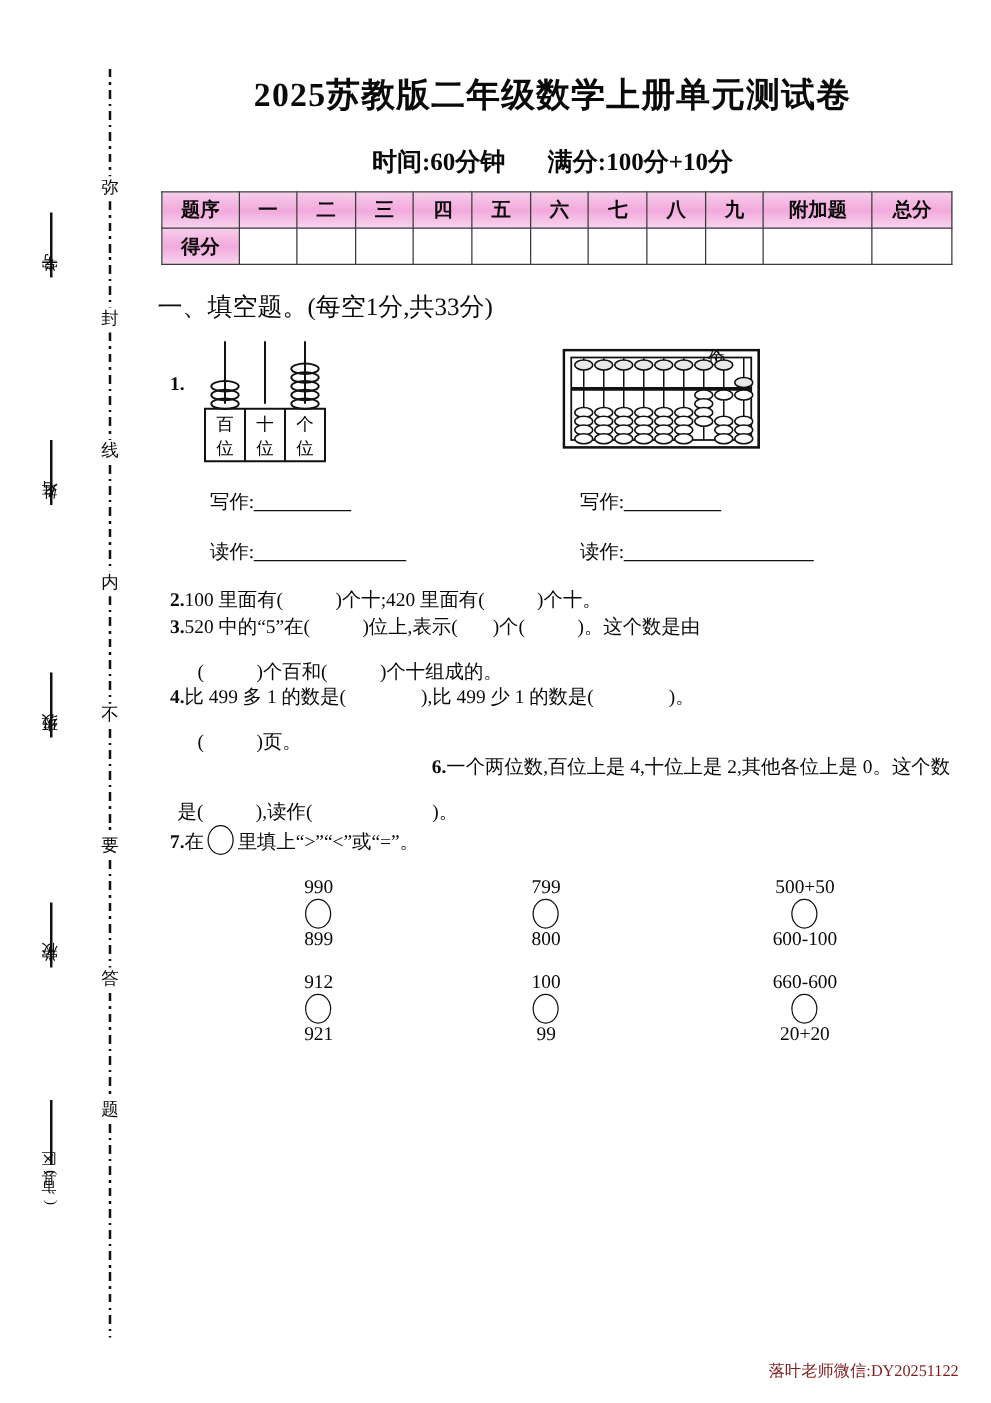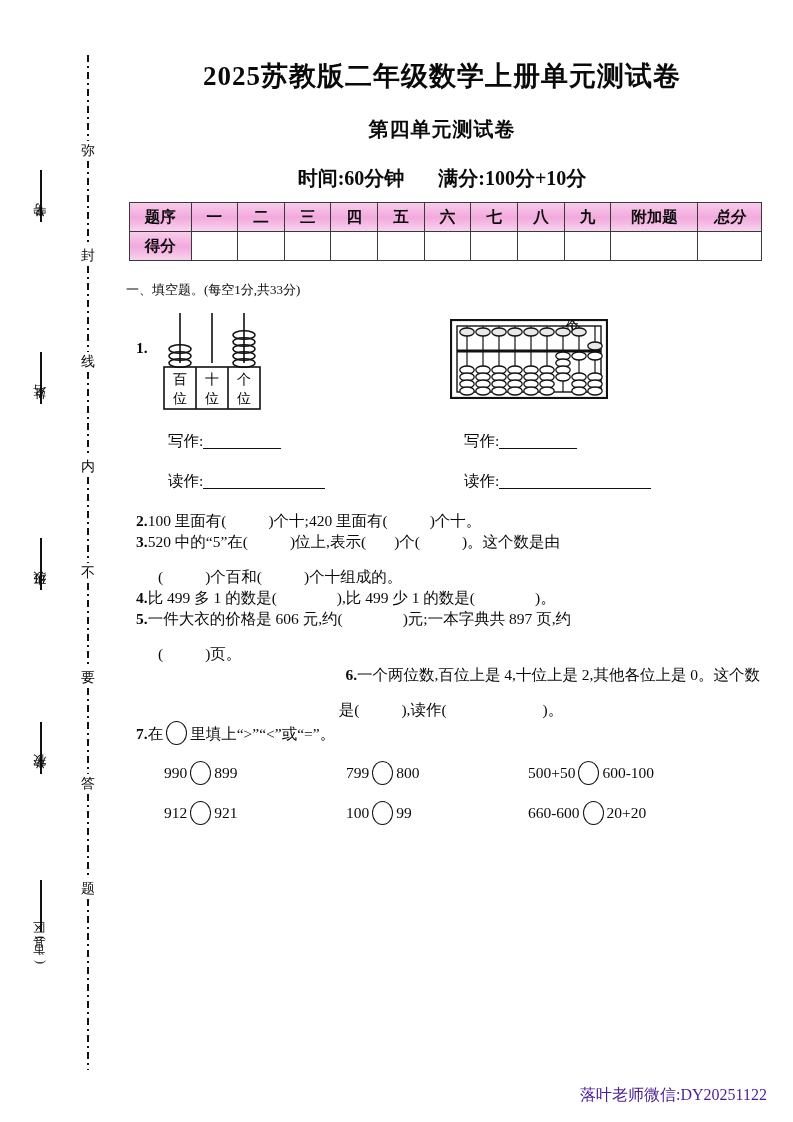--- a/index.html
+++ b/index.html
@@ -75,24 +75,24 @@
   }
   #score-table tr.head td {
     background: linear-gradient(to bottom, #f7cbe9 0%, #f2a9dd 50%, #f8d4ee 100%);
   }
   #score-table tr.body td.rowhead {
     background: linear-gradient(to bottom, #f7cbe9 0%, #f2a9dd 50%, #f8d4ee 100%);
   }
   #score-table td.wcol { width:58px; }
   #score-table td.ncol { width:44px; }
   #score-table td.extra { width:82px; }
-  #score-table td.total { width:60px;font-style:italic; }
-
-  
-  .sec-head { font-size:13px; margin: 20px 0 0 2px; font-weight:500; }
+  #score-table td.total { width:60px; }
+
+  
+  .sec-head { font-size:20px; margin: 20px 0 0 2px; font-weight:500; }
   .q { font-size:15.5px; line-height:1.35; margin-left:22px; }
   .q-num { font-weight:bold; }
   .q-row { }
   .q-cont { margin-left:22px; margin-top:14px; font-size:15.5px; }
 
   .blank-sm { display:inline-block; width:28px; }
   .blank-md { display:inline-block; width:42px; }
   .blank-lg { display:inline-block; width:60px; }
   .blank-xl { display:inline-block; width:96px; }
 
@@ -109,31 +109,31 @@
   .wr-row { position:relative; height:40px; margin-left:22px; font-size:15.5px; }
   .wr-left { position:absolute; left:22px; top:0; }
   .wr-right { position:absolute; left:318px; top:0; }
   .ul-short { display:inline-block; border-bottom:1.4px solid #111; width:78px; height:14px; vertical-align:-3px; }
   .ul-long  { display:inline-block; border-bottom:1.4px solid #111; width:122px; height:14px; vertical-align:-3px; }
   .ul-xlong { display:inline-block; border-bottom:1.4px solid #111; width:152px; height:14px; vertical-align:-3px; }
 
   
   .cmp-grid { margin-left:40px; margin-top:16px; }
   .cmp-line { display:flex; font-size:15.5px; margin-top:16px; }
-  .cmp-item { width:196px; display:flex; align-items:center; }
+  .cmp-item { width:196px; display:flex; align-items:center;flex-direction:column; }
   .cmp-item.wide { width:250px; }
   .circ {
     display:inline-block; width:21px; height:24px;
     border:1.5px solid #111; border-radius:50%;
     margin: 0 3px;
   }
 
   #footer-note {
     position:absolute; right:26px; bottom:16px;
-    font-size:16px; color:#4c1d95;
+    font-size:13px; color:#7f1d1d;
   }
 </style>
 </head>
 <body>
 
 <div id="seal-sidebar">
   <div class="seal-rule" style="top:170px;height:52px;"></div>
   <div class="seal-label" style="left:31px; top:224px;">学号</div>
 
   <div class="seal-rule" style="top:352px;height:52px;"></div>
@@ -165,21 +165,20 @@
     <div class="dash-char">答</div>
     <div class="dash-seg"></div>
     <div class="dash-char">题</div>
     <div class="dash-seg" style="flex:2 1 auto;"></div>
   </div>
 </div>
 
 <div id="sheet">
 
   <div id="main-title">2025苏教版二年级数学上册单元测试卷</div>
-  <div id="sub-title">第四单元测试卷</div>
 
   <div id="meta-line">
     <span>时间:</span><span>60分钟</span><span class="gap"></span><span>满分:</span><span>100分+10分</span>
   </div>
 
   <table id="score-table">
     <tbody>
         <tr class="head">
       <td class="wcol">题序</td>
       <td class="ncol">一</td>
@@ -332,31 +331,28 @@
     <span class="q-num">3.</span><span>520 中的“5”在(</span><span class="blank-md"></span><span>)位上,表示(</span><span class="blank-sm"></span><span>)个(</span><span class="blank-md"></span><span>)。这个数是由</span>
   </div>
   <div class="q-cont" style="margin-left:34px;">
     <span>(</span><span class="blank-md"></span><span>)个百和(</span><span class="blank-md"></span><span>)个十组成的。</span>
   </div>
 
   <div class="q q-row" style="margin-left:12px;">
     <span class="q-num">4.</span><span>比 499 多 1 的数是(</span><span class="blank-lg"></span><span>),比 499 少 1 的数是(</span><span class="blank-lg"></span><span>)。</span>
   </div>
 
-  <div class="q q-row" style="margin-left:12px;">
-    <span class="q-num">5.</span><span>一件大衣的价格是 606 元,约(</span><span class="blank-lg"></span><span>)元;一本字典共 897 页,约</span>
-  </div>
   <div class="q-cont" style="margin-left:34px;">
     <span>(</span><span class="blank-md"></span><span>)页。</span>
   </div>
 
   <div class="q q-row" style="margin-left:12px;text-align:right;">
     <span class="q-num">6.</span><span>一个两位数,百位上是 4,十位上是 2,其他各位上是 0。这个数</span>
   </div>
-  <div class="q-cont" style="margin-left:18px;text-align:center;">
+  <div class="q-cont" style="margin-left:18px;">
     <span>是(</span><span class="blank-md"></span><span>),读作(</span><span class="blank-xl"></span><span>)。</span>
   </div>
 
   <div class="q q-row" style="margin-left:12px;">
     <span class="q-num">7.</span><span>在</span><span class="circ" style="vertical-align:-6px;"></span><span>里填上“&gt;”“&lt;”或“=”。</span>
   </div>
 
   <div class="cmp-grid">
     <div class="cmp-line">
       <div class="cmp-item">

